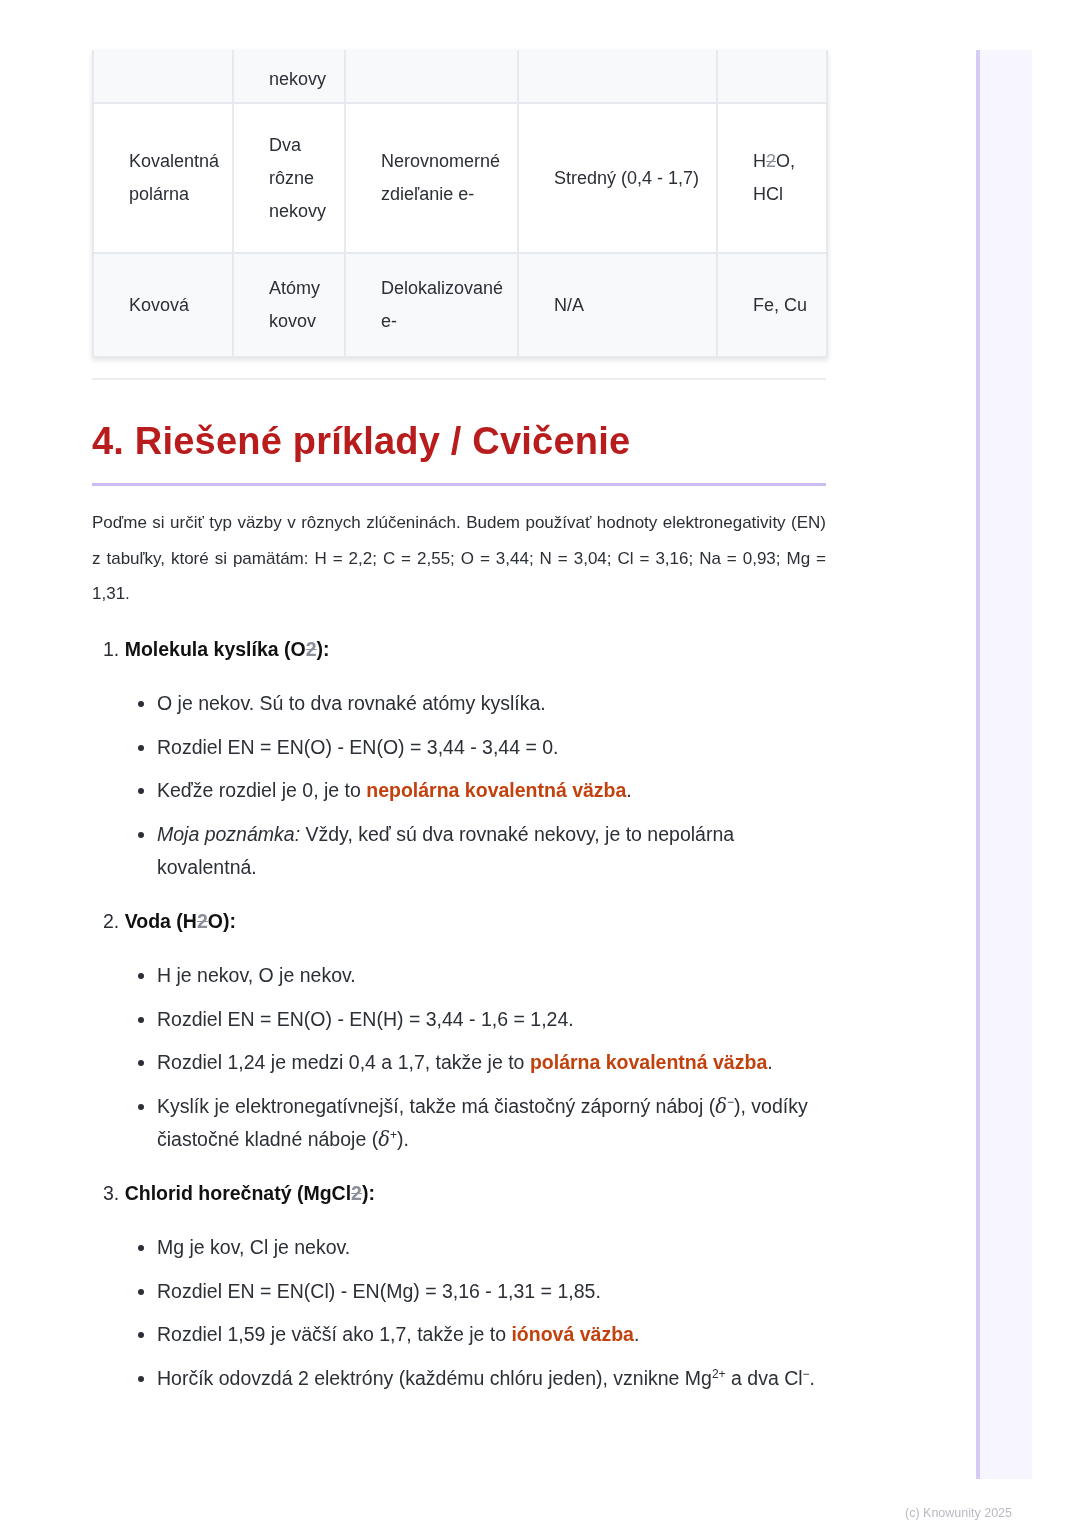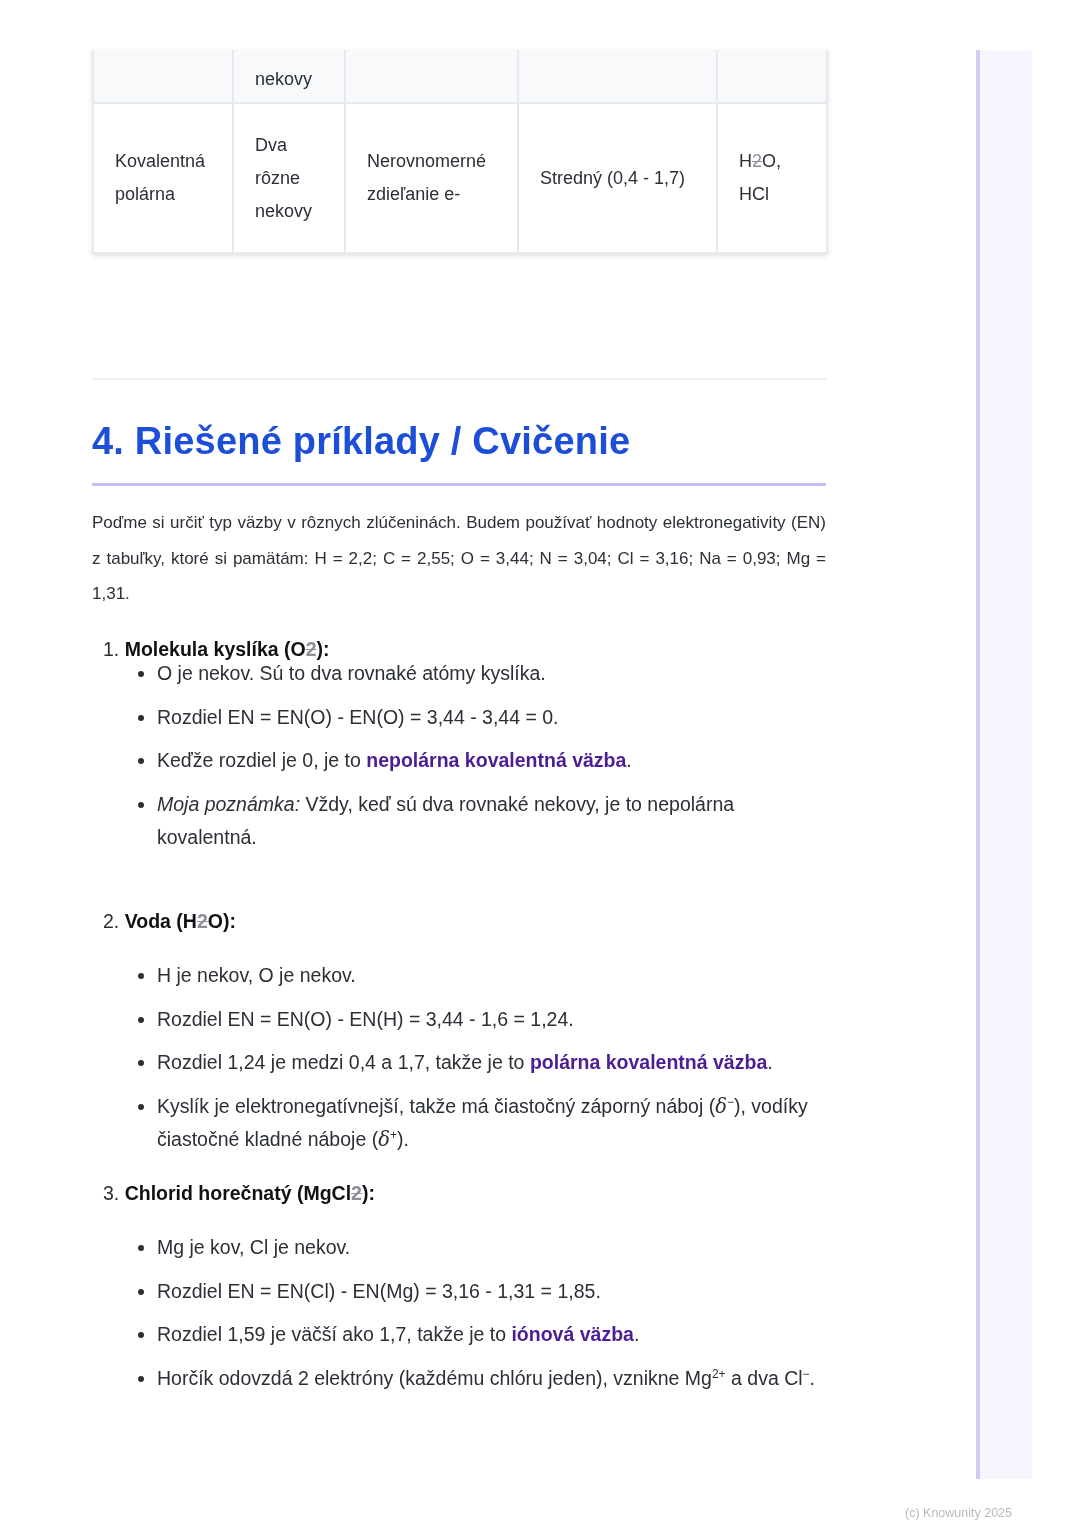--- a/index.html
+++ b/index.html
@@ -8,54 +8,54 @@
     font-family: "Liberation Sans", "DejaVu Sans", sans-serif;
     color: #1f2328;
   }
   .tbl {
     position: absolute; left: 92px; top: 50px; width: 734px;
     border-collapse: collapse; table-layout: fixed;
     box-shadow: 0 2px 5px rgba(0,0,0,0.12);
     font-size: 18px; color: #2b2f36;
   }
   .tbl td {
-    border: 2px solid #e6e9ee; padding: 0 0 0 21px; line-height: 33px;
+    border: 2px solid #e6e9ee; padding: 0 0 0 35px; line-height: 33px;
     vertical-align: middle;
   }
   .tbl tr.shade td { background: #f8f9fb; }
   .tbl tr.white td { background: #ffffff; }
   .tbl tr.partial td { vertical-align: bottom; padding-bottom: 6px; }
   .tbl tr.partial td:first-child, .tbl tr.partial td { border-top: none; }
   .sub { color: #8a8f99; text-decoration: line-through; }
   .hr {
     position: absolute; left: 92px; top: 378px; width: 734px; height: 2px;
     background: #ebedf0;
   }
   .h2 {
     position: absolute; left: 92px; top: 420px; margin: 0;
-    font-size: 38px; font-weight: bold; color: #1d4ed8; letter-spacing: 0.2px;
+    font-size: 38px; font-weight: bold; color: #b91c1c; letter-spacing: 0.2px;
   }
   .h2-line {
     position: absolute; left: 92px; top: 483px; width: 734px; height: 3px;
     background: #cbbcf5;
   }
   .intro {
     position: absolute; left: 92px; top: 505px; width: 734px; margin: 0;
     font-size: 17px; line-height: 35.5px; text-align: justify; color: #2b2f36;
   }
   .ol-item {
     position: absolute; left: 103px; font-size: 19.5px; line-height: 33px; color: #2b2f36;
   }
   .ol-item b { color: #111; }
   ul.bul {
     position: absolute; left: 125px; width: 680px; margin: 0; padding: 0 0 0 32px;
     font-size: 19.5px; line-height: 33px; color: #2b2f36;
   }
   ul.bul li { margin-bottom: 10.5px; }
-  ul.bul li b { color: #4c1d95; }
+  ul.bul li b { color: #c2410c; }
   .math { font-family: "DejaVu Serif", serif; font-style: italic; }
   sup { font-size: 12px; line-height: 0; }
   .side {
     position: absolute; left: 976px; top: 50px; width: 56px; height: 1429px;
     background: #f7f5fe; border-left: 4px solid #d5cbf4; box-sizing: border-box;
   }
   .footer {
     position: absolute; left: 905px; top: 1506px; font-size: 12.5px; color: #b7bac0;
   }
 </style>
@@ -78,35 +78,42 @@
     <td></td>
     <td></td>
   </tr>
   <tr class="white" style="height:150px">
     <td><span>Kovalentná</span><br><span>polárna</span></td>
     <td><span>Dva</span><br><span>rôzne</span><br><span>nekovy</span></td>
     <td><span>Nerovnomerné</span><br><span>zdieľanie e-</span></td>
     <td>Stredný (0,4 - 1,7)</td>
     <td><span>H</span><span class="sub">2</span><span>O,</span><br><span>HCl</span></td>
   </tr>
+  <tr class="shade" style="height:104px">
+    <td>Kovová</td>
+    <td><span>Atómy</span><br><span>kovov</span></td>
+    <td><span>Delokalizované</span><br><span>e-</span></td>
+    <td>N/A</td>
+    <td>Fe, Cu</td>
+  </tr>
 </tbody>
   </table>
 
 <div class="hr"></div>
 
 <h2 class="h2">4. Riešené príklady / Cvičenie</h2>
 <div class="h2-line"></div>
 
 <p class="intro">Poďme si určiť typ väzby v rôznych zlúčeninách. Budem používať hodnoty elektronegativity (EN) z tabuľky, ktoré si pamätám: H = 2,2; C = 2,55; O = 3,44; N = 3,04; Cl = 3,16; Na = 0,93; Mg = 1,31.</p>
 
 <div class="ol-item" style="top:633px">
   <span>1.</span>
   <b><span>Molekula kyslíka (O</span><span class="sub">2</span><span>):</span></b>
 </div>
-<ul class="bul" style="top:657px">
+<ul class="bul" style="top:687px">
   <li>O je nekov. Sú to dva rovnaké atómy kyslíka.</li>
   <li>Rozdiel EN = EN(O) - EN(O) = 3,44 - 3,44 = 0.</li>
   <li><span>Keďže rozdiel je 0, je to </span><b>nepolárna kovalentná väzba</b><span>.</span></li>
   <li><i>Moja poznámka:</i><span> Vždy, keď sú dva rovnaké nekovy, je to nepolárna kovalentná.</span></li>
 </ul>
 
 <div class="ol-item" style="top:905px">
   <span>2.</span>
   <b><span>Voda (H</span><span class="sub">2</span><span>O):</span></b>
 </div>

